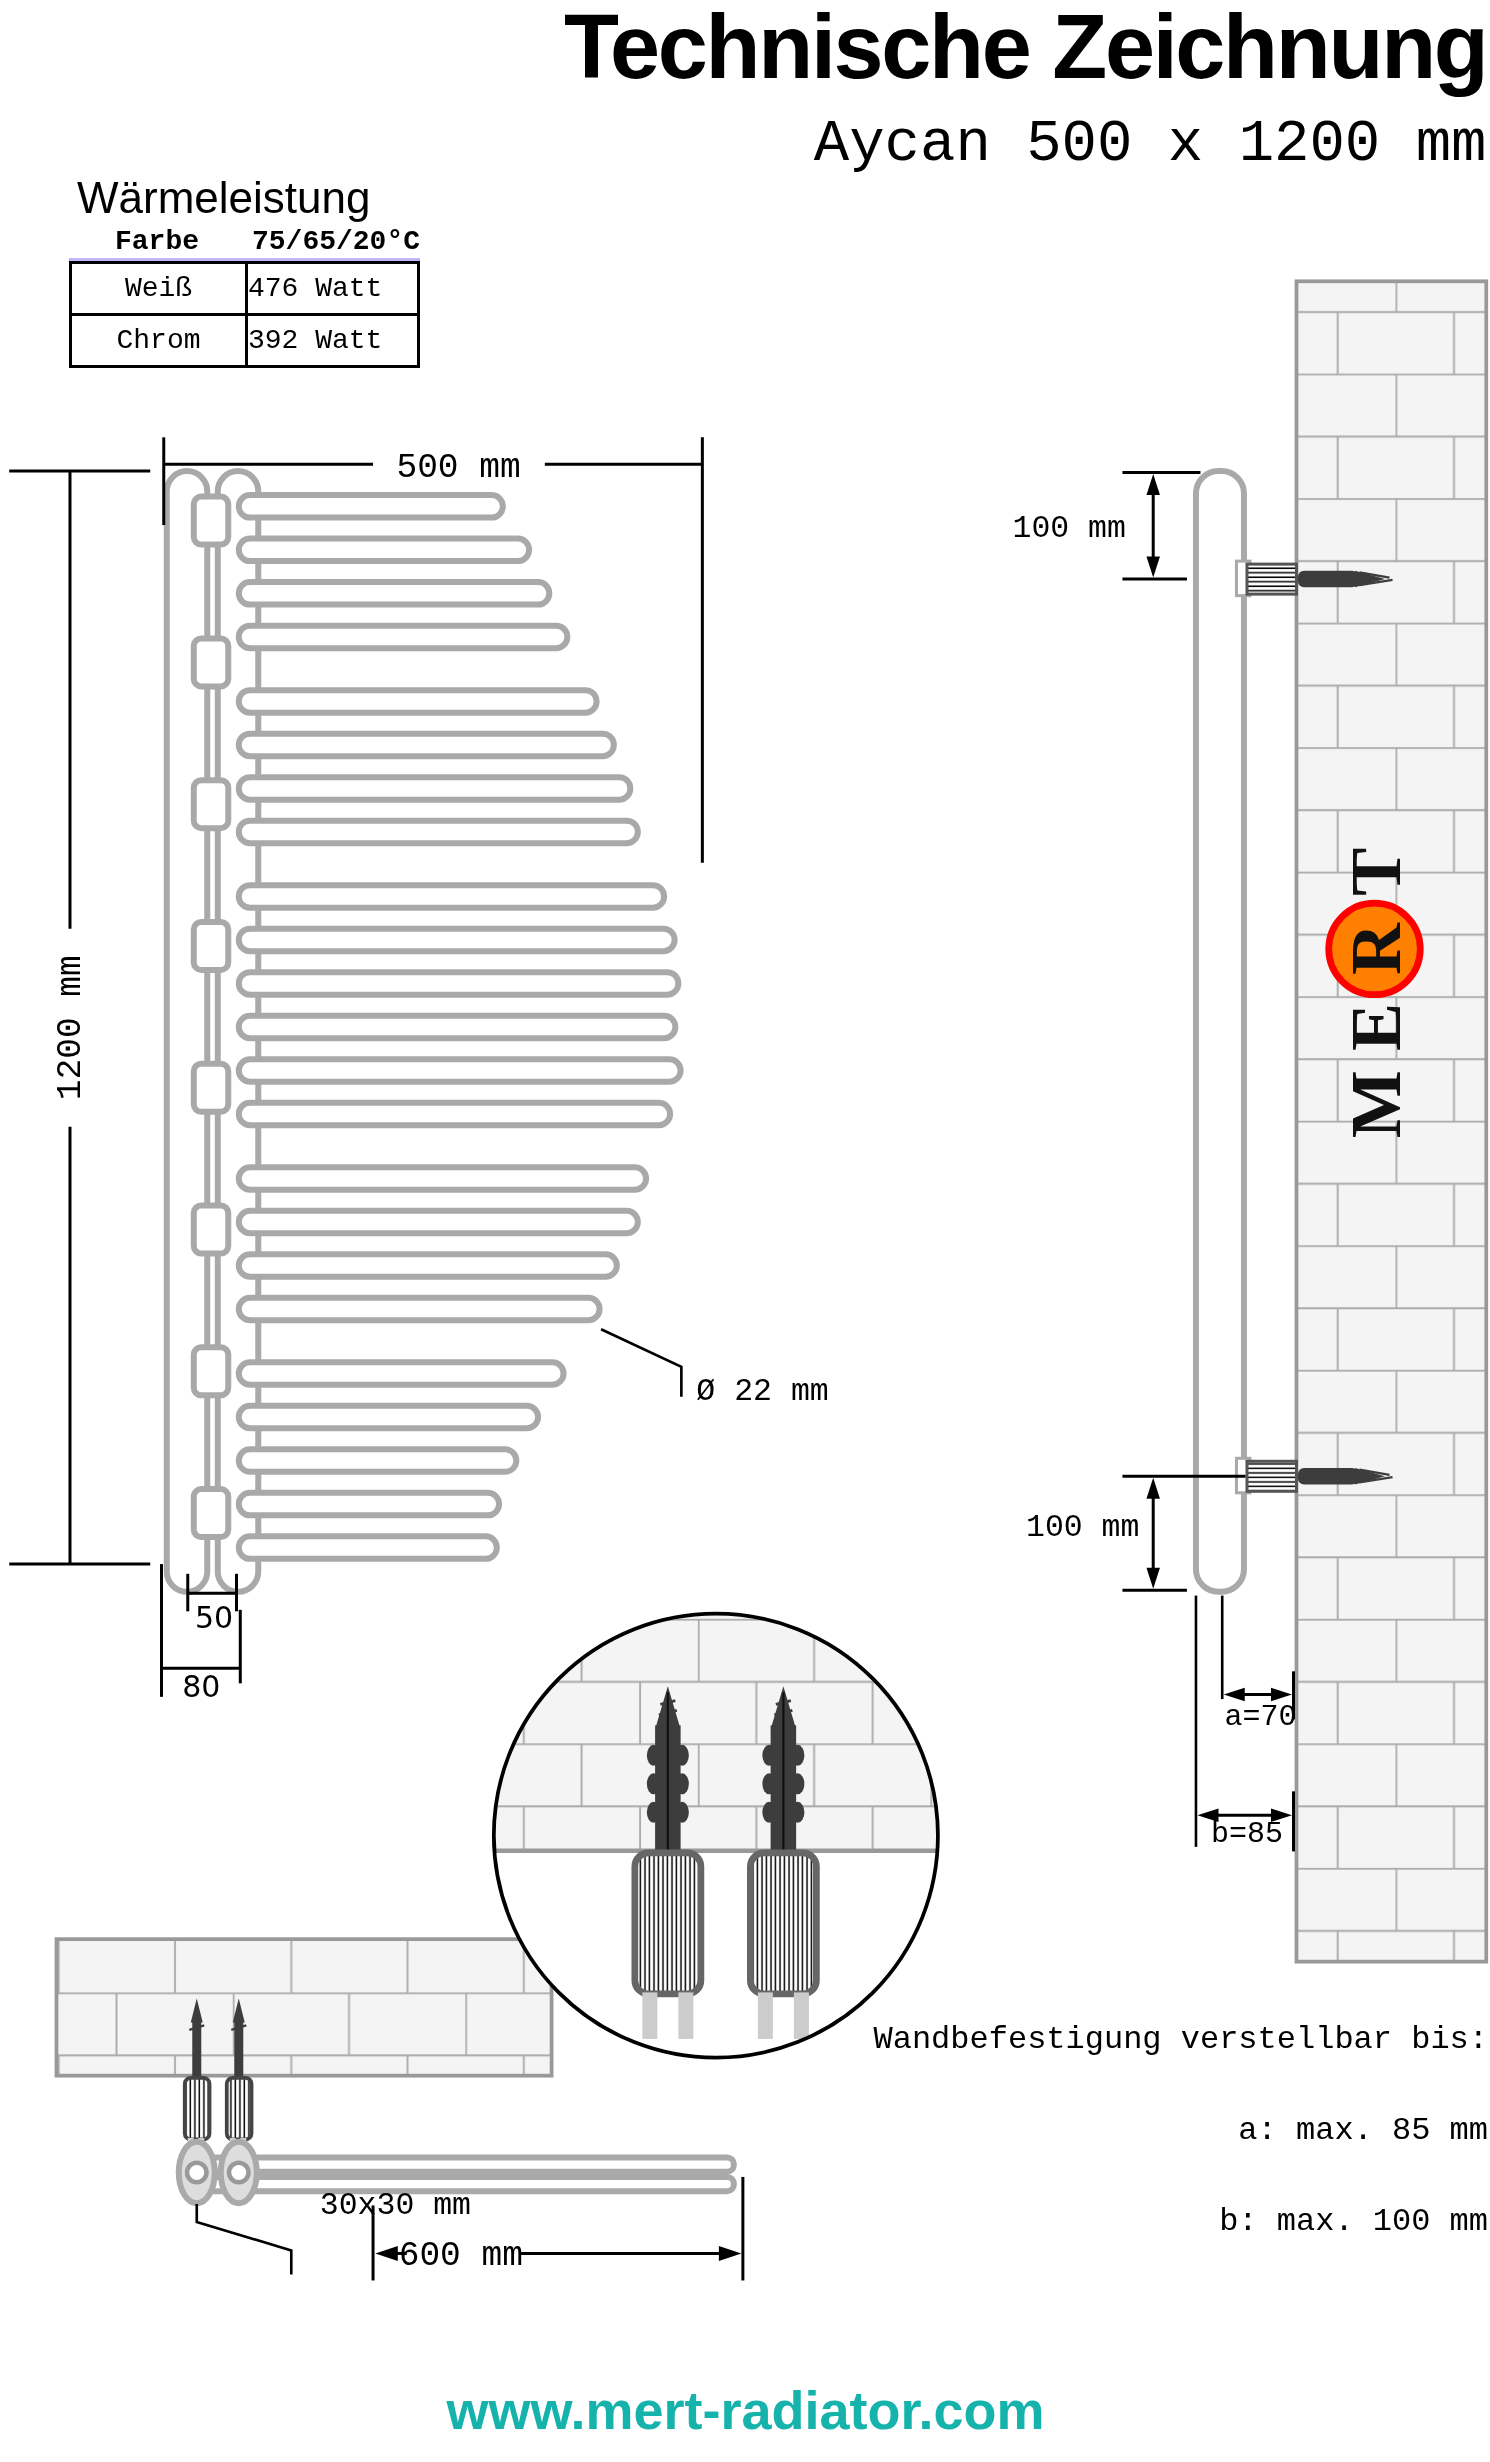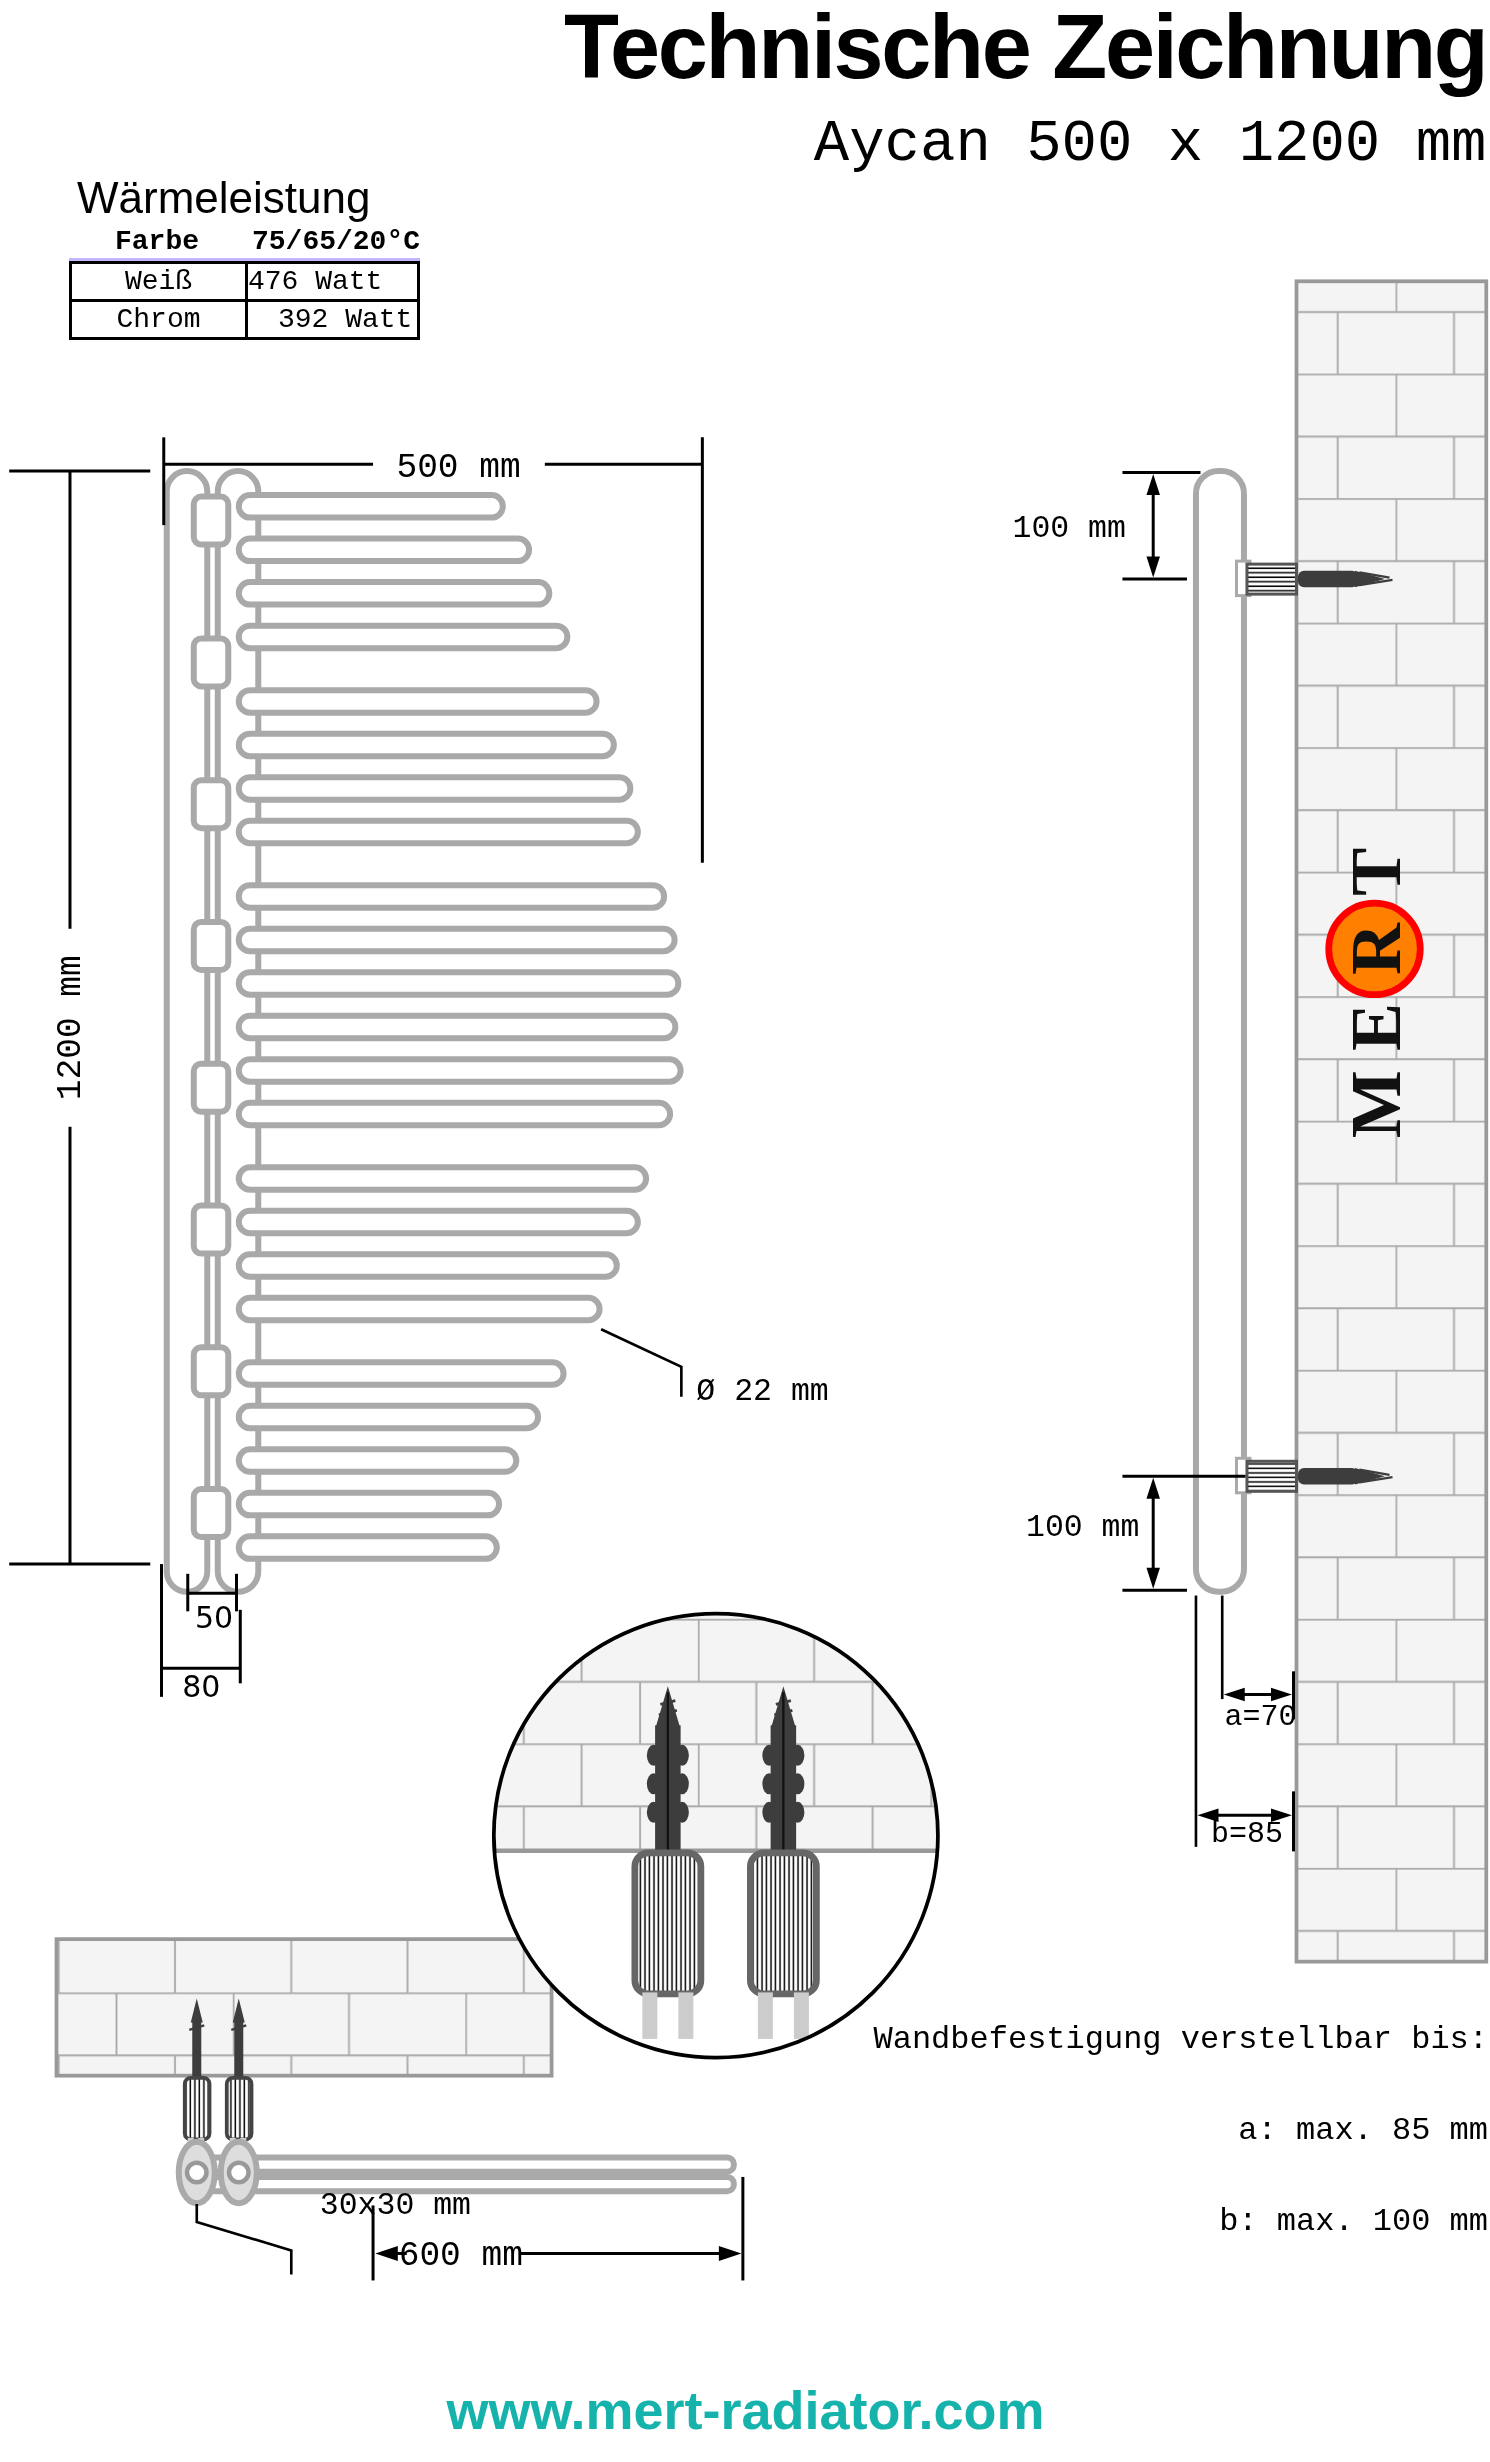--- a/index.html
+++ b/index.html
@@ -9,22 +9,22 @@
   .abs{position:absolute;}
   .title{right:4.5px;top:-4.5px;font-weight:bold;font-size:90px;letter-spacing:-2.3px;white-space:nowrap;}
   .subtitle{right:4.5px;top:111px;font-size:59px;white-space:nowrap;font-family:Liberation Mono, monospace;}
   .heat-heading{left:77px;top:173px;font-weight:normal;font-size:44px;}
   .tbl-header{left:69px;top:225px;width:351px;height:33px;display:flex;align-items:center;
       border-bottom:6px solid #c4b5fd;font-family:"Liberation Mono", monospace;font-weight:bold;font-size:28px;}
   .tbl-header .c1{width:176px;text-align:center;}
   .tbl-header .c2{flex:1;text-align:right;}
   .tbl-body{left:69px;top:261px;width:351px;border:3px solid #000;box-sizing:border-box;
       font-family:"Liberation Mono", monospace;font-size:28px;}
-  .tbl-row{display:flex;height:35px;align-items:center;}
-  .tbl-row + .tbl-row{border-top:3px solid #000;gap:30px;}
+  .tbl-row{display:flex;height:49px;align-items:center;}
+  .tbl-row + .tbl-row{border-top:3px solid #000;}
   .tbl-row .c1{width:173px;border-right:3px solid #000;text-align:center;height:100%;display:flex;align-items:center;justify-content:center;}
   .tbl-row .c2{flex:1;text-align:left;}
   .mount-note{right:3px;top:2017px;text-align:right;font-family:"Liberation Mono", monospace;
       font-size:32px;line-height:1.42;white-space:pre;}
   .website{left:0;right:0;bottom:21px;text-align:center;font-weight:bold;font-size:54px;color:#16b2ac;}
   
   .gray-pipe{fill:#fff;stroke:#a9a9a9;stroke-width:8;}
   #bars-g rect, #stubs-g rect{fill:#fff;stroke:#a9a9a9;stroke-width:8;}
   .dim{stroke:#000;stroke-width:4;fill:none;}
   .dim-thin{stroke:#000;stroke-width:3.5;fill:none;}

